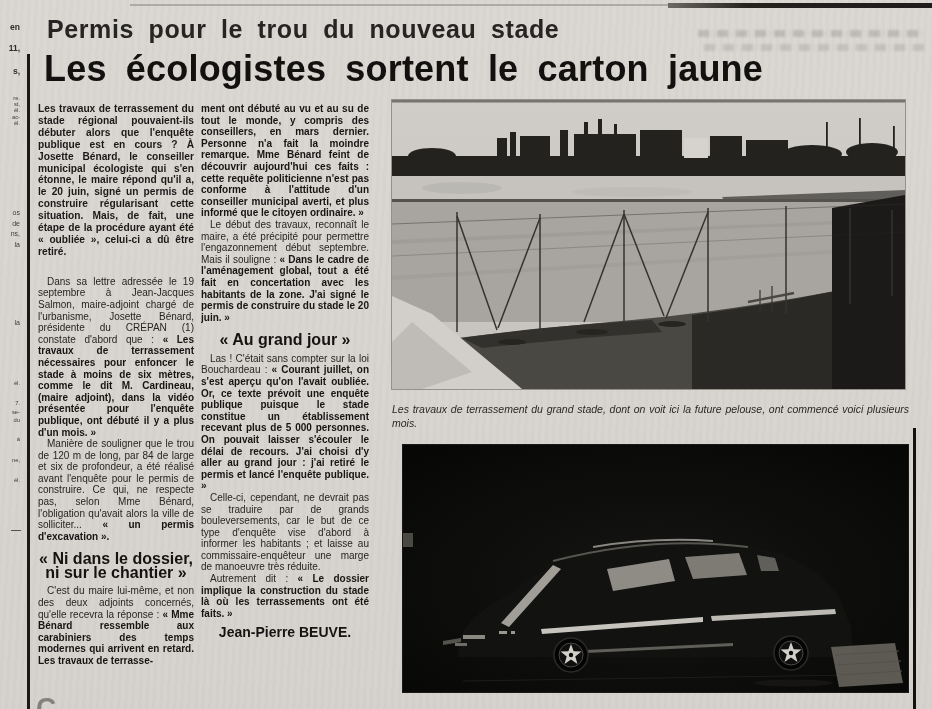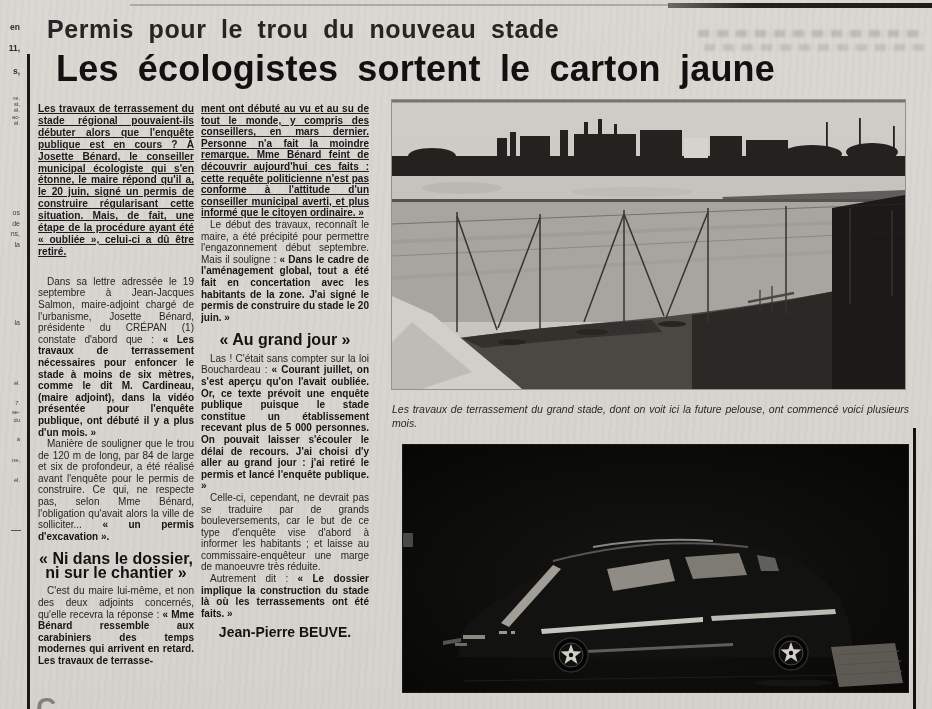--- a/index.html
+++ b/index.html
@@ -20,29 +20,29 @@
   .left-strip{position:absolute;left:0;top:0;width:25px;height:709px;}
   .frag{position:absolute;right:5px;color:#3c3b39;font-size:7px;line-height:7px;white-space:nowrap;}
   .frag.big{font-size:8.5px;font-weight:bold;color:#2e2d2b;}
   .frag.small{font-size:5.8px;line-height:6px;}
   .frag.dash{font-size:10px;color:#2a2928;letter-spacing:-1px;}
   .vrule-left{position:absolute;left:27px;top:54px;width:2.5px;height:655px;background:#1a1918;}
   .vrule-right{position:absolute;left:913px;top:428px;width:3px;height:281px;background:#121110;}
   
   .kicker{position:absolute;left:47px;top:15px;font-size:25px;font-weight:bold;color:#262524;
     letter-spacing:.6px;word-spacing:7px;white-space:nowrap;text-align:right;}
-  .headline{position:absolute;left:56px;top:48px;font-size:36px;font-weight:bold;color:#121110;
+  .headline{position:absolute;left:44px;top:48px;font-size:36px;font-weight:bold;color:#121110;
     letter-spacing:.2px;word-spacing:9px;white-space:nowrap;}
   
   .col{position:absolute;top:103px;font-size:10px;line-height:11.6px;text-align:justify;
     color:#262523;overflow:hidden;}
   .col1{left:38px;width:156px;height:592px;}
   .col2{left:201px;width:168px;height:596px;}
   .col p{margin:0;text-indent:9px;}
-  .col p.noind{text-indent:0;text-decoration:underline;}
+  .col p.noind{text-indent:0;}
   .col p.gap{margin-top:18px;}
   .lead{font-weight:bold;font-size:10.2px;line-height:11.9px;color:#1b1a19;}
   .b{font-weight:bold;color:#161514;}
   .subhead{font-weight:bold;text-align:center;font-size:16px;line-height:13.5px;color:#141312;
     margin:10px 0 6px 0;white-space:pre-line;}
   .byline{font-weight:bold;text-align:center;font-size:14px;margin-top:8px;color:#141312;}
   
   .photo1{position:absolute;left:392px;top:100px;width:513px;height:289px;outline:1px solid #94918b;}
   .caption{position:absolute;left:392px;top:403px;width:517px;font-style:italic;font-size:10.5px;
     line-height:13.5px;color:#2a2927;text-align:justify;}

